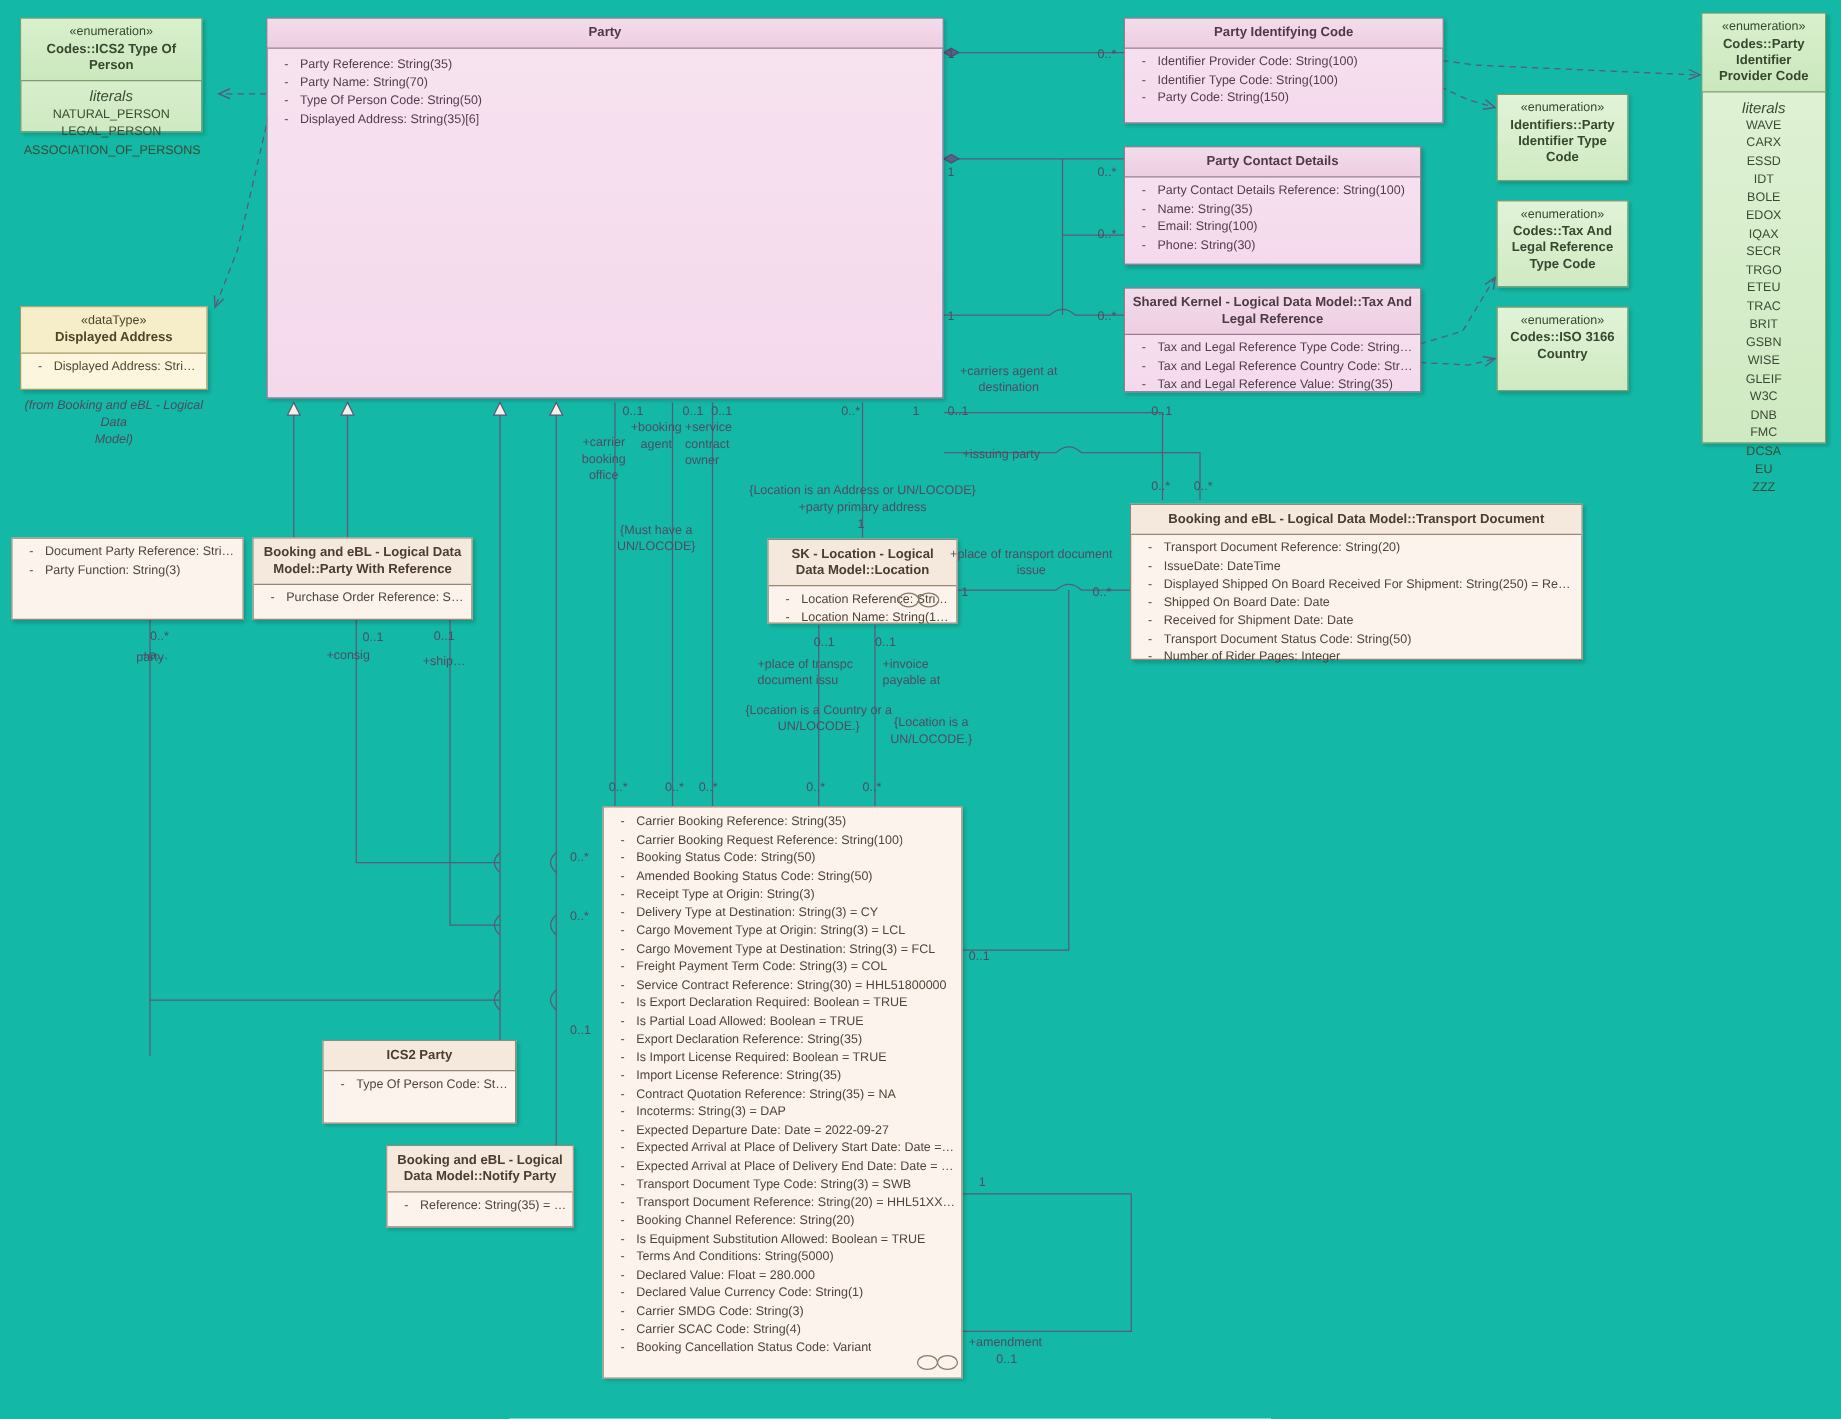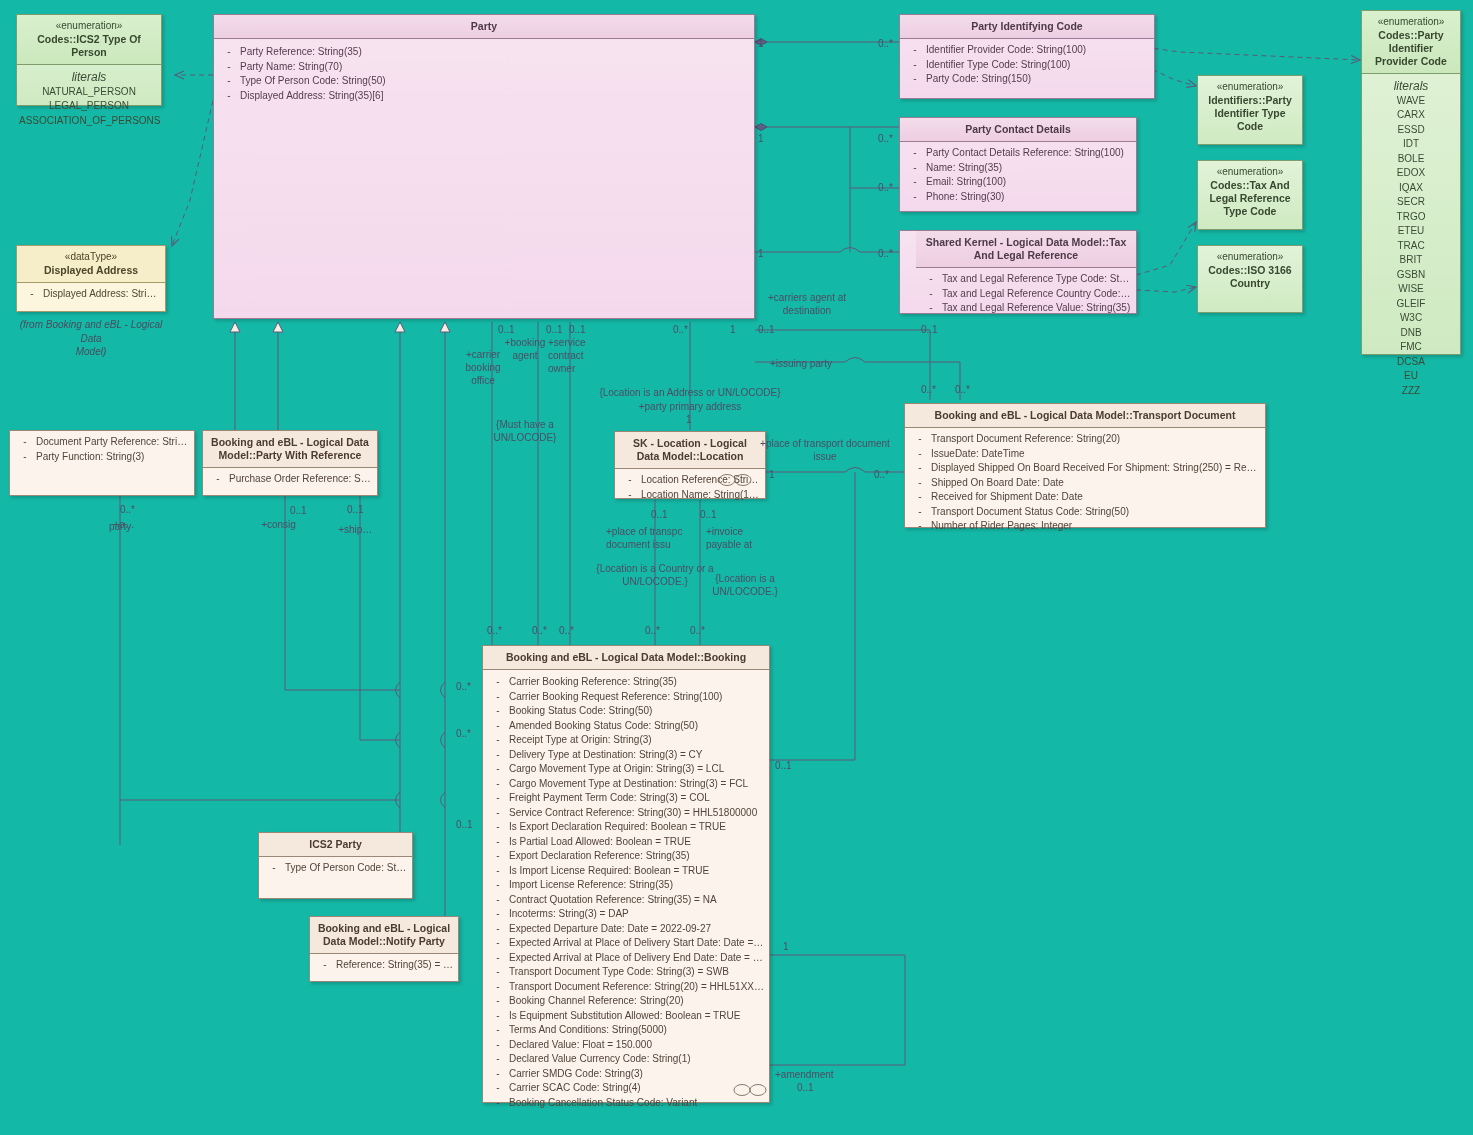--- a/index.html
+++ b/index.html
@@ -221,21 +221,21 @@
           <span class="vis">-</span>
           <span class="txt">Email: String(100)</span>
         </div>
       <div class="attr">
           <span class="vis">-</span>
           <span class="txt">Phone: String(30)</span>
         </div>
     </div>
   </div>
 
-  <div class="uml pink" style="left:899px;top:230px;width:238px;height:84px;padding-left:16px;">
+  <div class="uml pink" style="left:899px;top:230px;width:238px;height:84px;">
     <div class="hdr">Shared Kernel - Logical Data Model::Tax And Legal Reference</div>
     <div class="body">
       <div class="attr">
           <span class="vis">-</span>
           <span class="txt">Tax and Legal Reference Type Code: String(50)</span>
         </div>
       <div class="attr">
           <span class="vis">-</span>
           <span class="txt">Tax and Legal Reference Country Code: String(2)</span>
         </div>
@@ -387,21 +387,20 @@
     <div class="hdr">Booking and eBL - Logical Data Model::Notify Party</div>
     <div class="body">
       <div class="attr">
           <span class="vis">-</span>
           <span class="txt">Reference: String(35) = HHL007</span>
         </div>
     </div>
   </div>
 
   <div class="uml tan" style="left:482px;top:645px;width:288px;height:458px;">
-    <div class="hdr">Booking and eBL - Logical Data Model::Booking</div>
     <div class="body" style="padding-top:5px;">
       <div class="attr">
           <span class="vis">-</span>
           <span class="txt">Carrier Booking Reference: String(35)</span>
         </div>
       <div class="attr">
           <span class="vis">-</span>
           <span class="txt">Carrier Booking Request Reference: String(100)</span>
         </div>
       <div class="attr">
@@ -491,21 +490,21 @@
       <div class="attr">
           <span class="vis">-</span>
           <span class="txt">Is Equipment Substitution Allowed: Boolean = TRUE</span>
         </div>
       <div class="attr">
           <span class="vis">-</span>
           <span class="txt">Terms And Conditions: String(5000)</span>
         </div>
       <div class="attr">
           <span class="vis">-</span>
-          <span class="txt">Declared Value: Float = 150.000</span>
+          <span class="txt">Declared Value: Float = 280.000</span>
         </div>
       <div class="attr">
           <span class="vis">-</span>
           <span class="txt">Declared Value Currency Code: String(1)</span>
         </div>
       <div class="attr">
           <span class="vis">-</span>
           <span class="txt">Carrier SMDG Code: String(3)</span>
         </div>
       <div class="attr">

